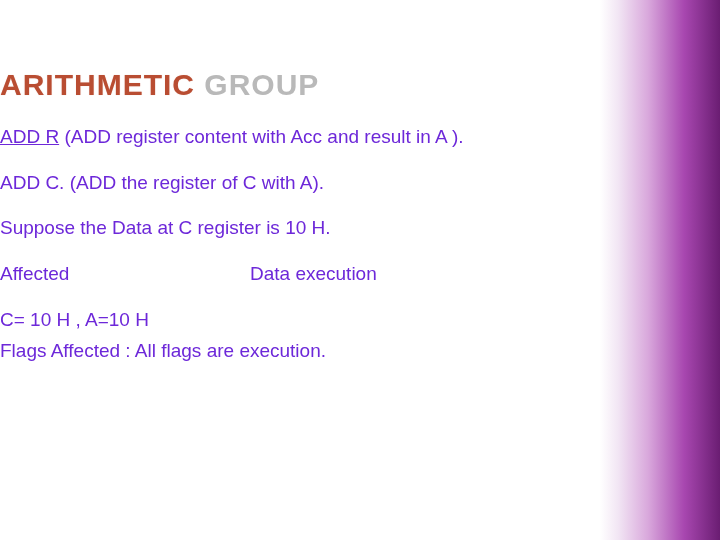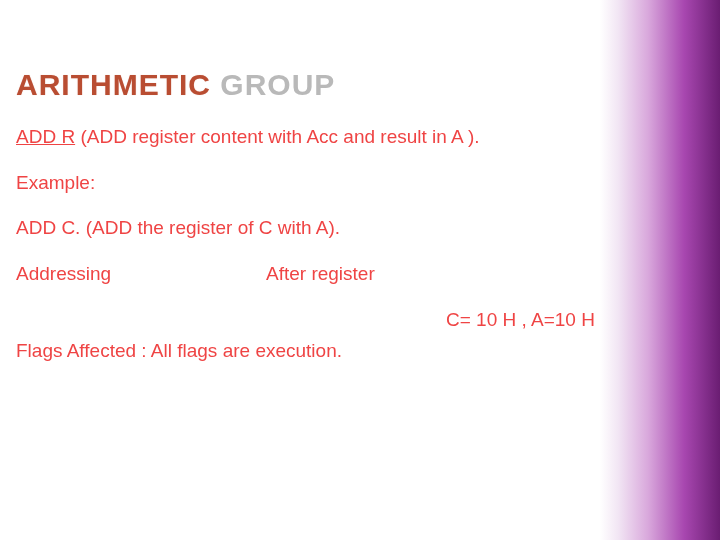--- a/index.html
+++ b/index.html
@@ -23,77 +23,77 @@
       #d9a8dc 40%,
       #a847b0 70%,
       #6a1d72 100%);
   }
   .content {
     position: absolute;
     top: 0;
     left: 0;
     width: 720px;
     height: 384px;
-    padding: 68px 24px 24px 16px;
+    padding: 68px 24px 24px 0;
   }
   .title {
     font-size: 30px;
     font-weight: 600;
     letter-spacing: 1px;
     margin-bottom: 22px;
   }
   .t-arith {
     color: #b94d32;
     text-shadow: 0 0 1px rgba(185,77,50,0.3);
   }
   .t-group {
     color: #b9b9b9;
   }
   .body-text {
-    color: #ef4444;
+    color: #6d28d9;
     font-size: 19px;
     line-height: 1.35;
   }
   .para {
     margin-bottom: 20px;
   }
   .u { text-decoration: underline; }
   .row {
     display: flex;
   }
   .col-left { width: 250px; }
   .col-right { }
-  .tight { margin-bottom: 6px; justify-content: flex-end; }
+  .tight { margin-bottom: 6px; }
 </style>
 </head>
 <body>
 
 <div class="side-gradient"></div>
 
 <div class="content">
 
   <h1 class="title">
     <span class="t-arith">ARITHMETIC</span>
     <span class="t-group">GROUP</span>
   </h1>
 
   <div class="body-text">
 
     <p class="para">
       <span class="u">ADD R</span><span> (ADD register content with Acc and result in A ).</span>
     </p>
 
-    <p class="para">Example:</p>
 
     <p class="para">ADD C. (ADD the register of C with A).</p>
 
+    <p class="para">Suppose the Data at  C register is 10 H.</p>
 
     <div class="row para">
-      <div class="col-left">Addressing</div>
-      <div class="col-right">After register</div>
+      <div class="col-left">Affected</div>
+      <div class="col-right">Data execution</div>
     </div>
 
     <div class="row tight">
       <div class="col-left">C= 10 H , A=10 H</div>
     </div>
 
     <p class="tight">Flags Affected : All flags are execution.</p>
 
 
   </div>

